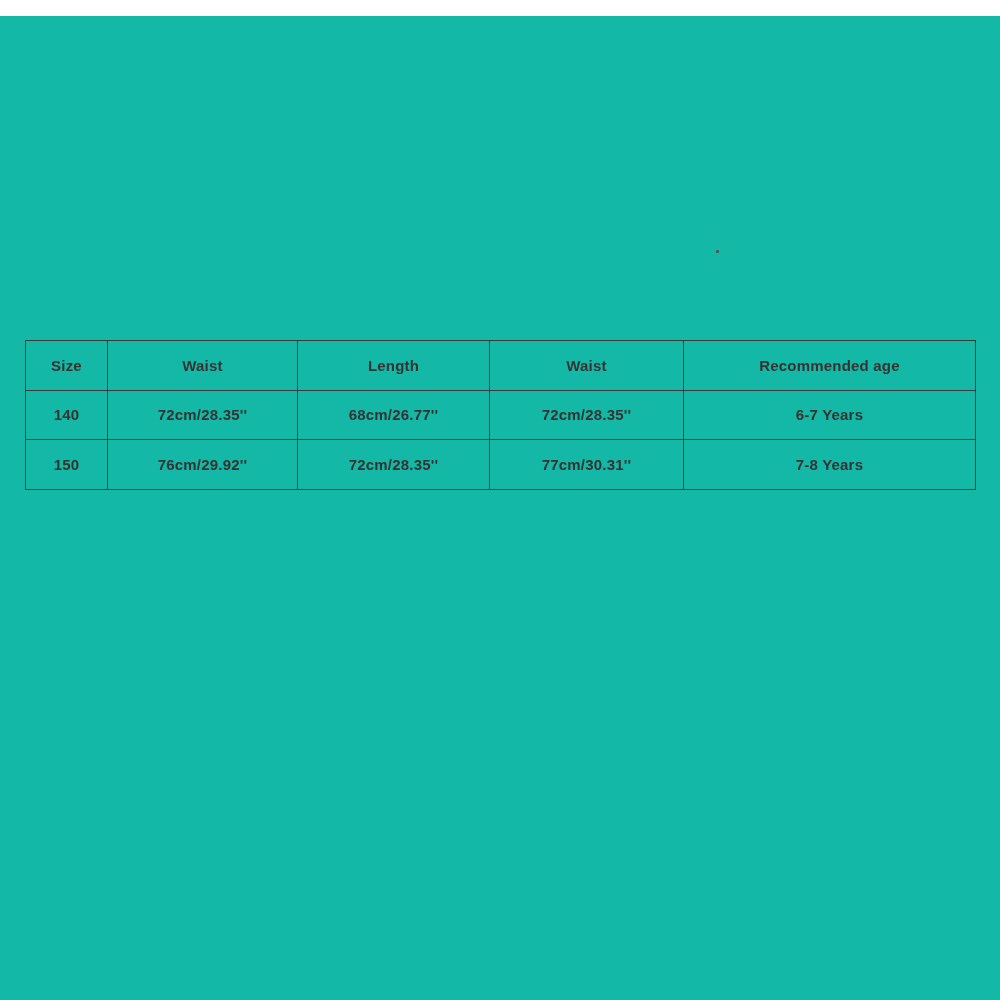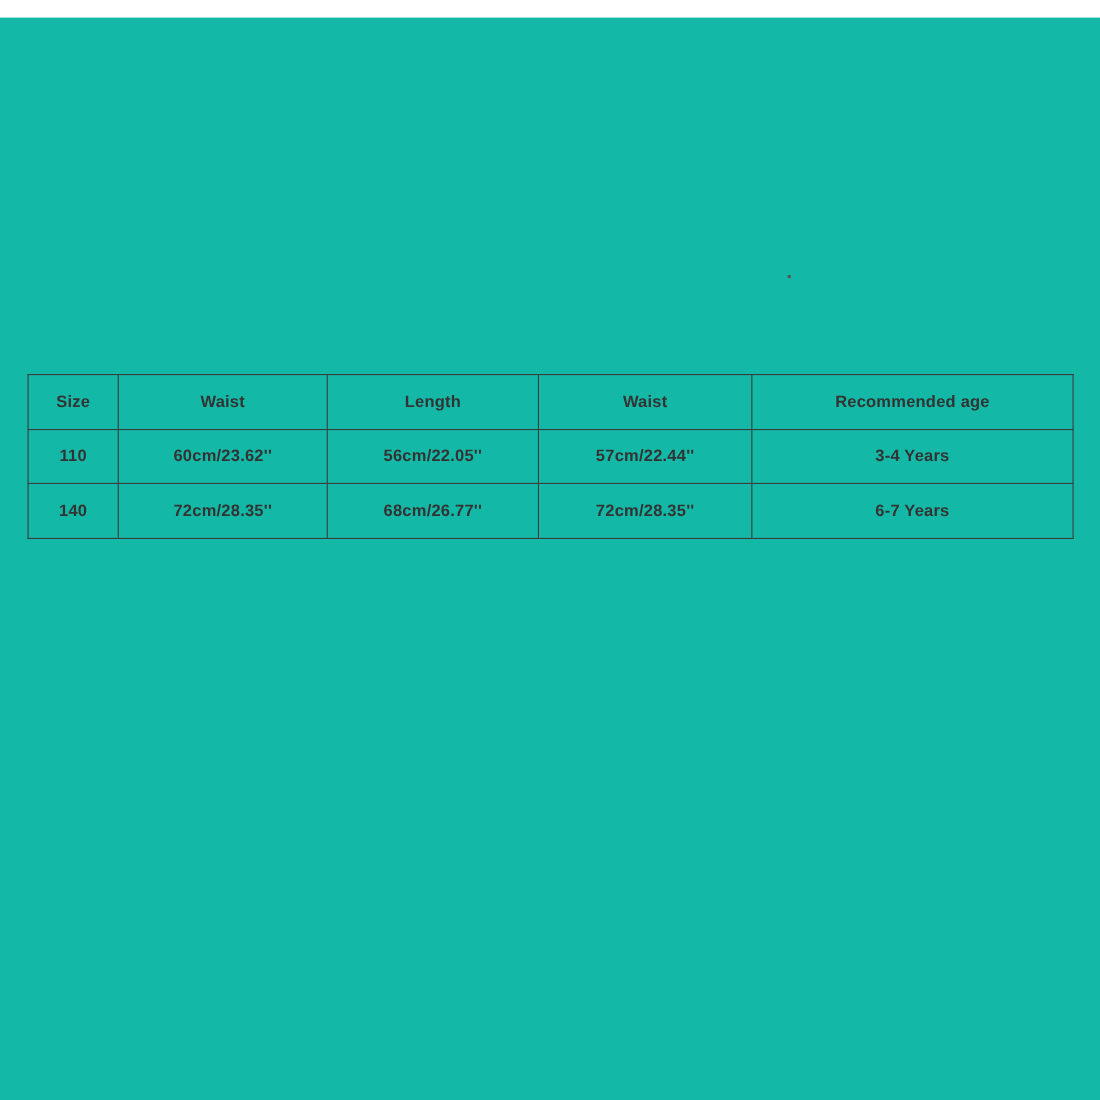--- a/index.html
+++ b/index.html
@@ -72,29 +72,29 @@
       <tr>
         <th>Size</th>
         <th>Waist</th>
         <th>Length</th>
         <th>Waist</th>
         <th>Recommended age</th>
       </tr>
     </thead>
     <tbody>
       <tr>
-        <td>110</td>
-        <td>60cm/23.62''</td>
-        <td>56cm/22.05''</td>
-        <td>57cm/22.44''</td>
-        <td>3-4 Years</td>
-      </tr>
-      <tr>
         <td>140</td>
         <td>72cm/28.35''</td>
         <td>68cm/26.77''</td>
         <td>72cm/28.35''</td>
         <td>6-7 Years</td>
+      </tr>
+      <tr>
+        <td>150</td>
+        <td>76cm/29.92''</td>
+        <td>72cm/28.35''</td>
+        <td>77cm/30.31''</td>
+        <td>7-8 Years</td>
       </tr>
     </tbody>
   </table>
 
 </div>
 
 </body></html>

